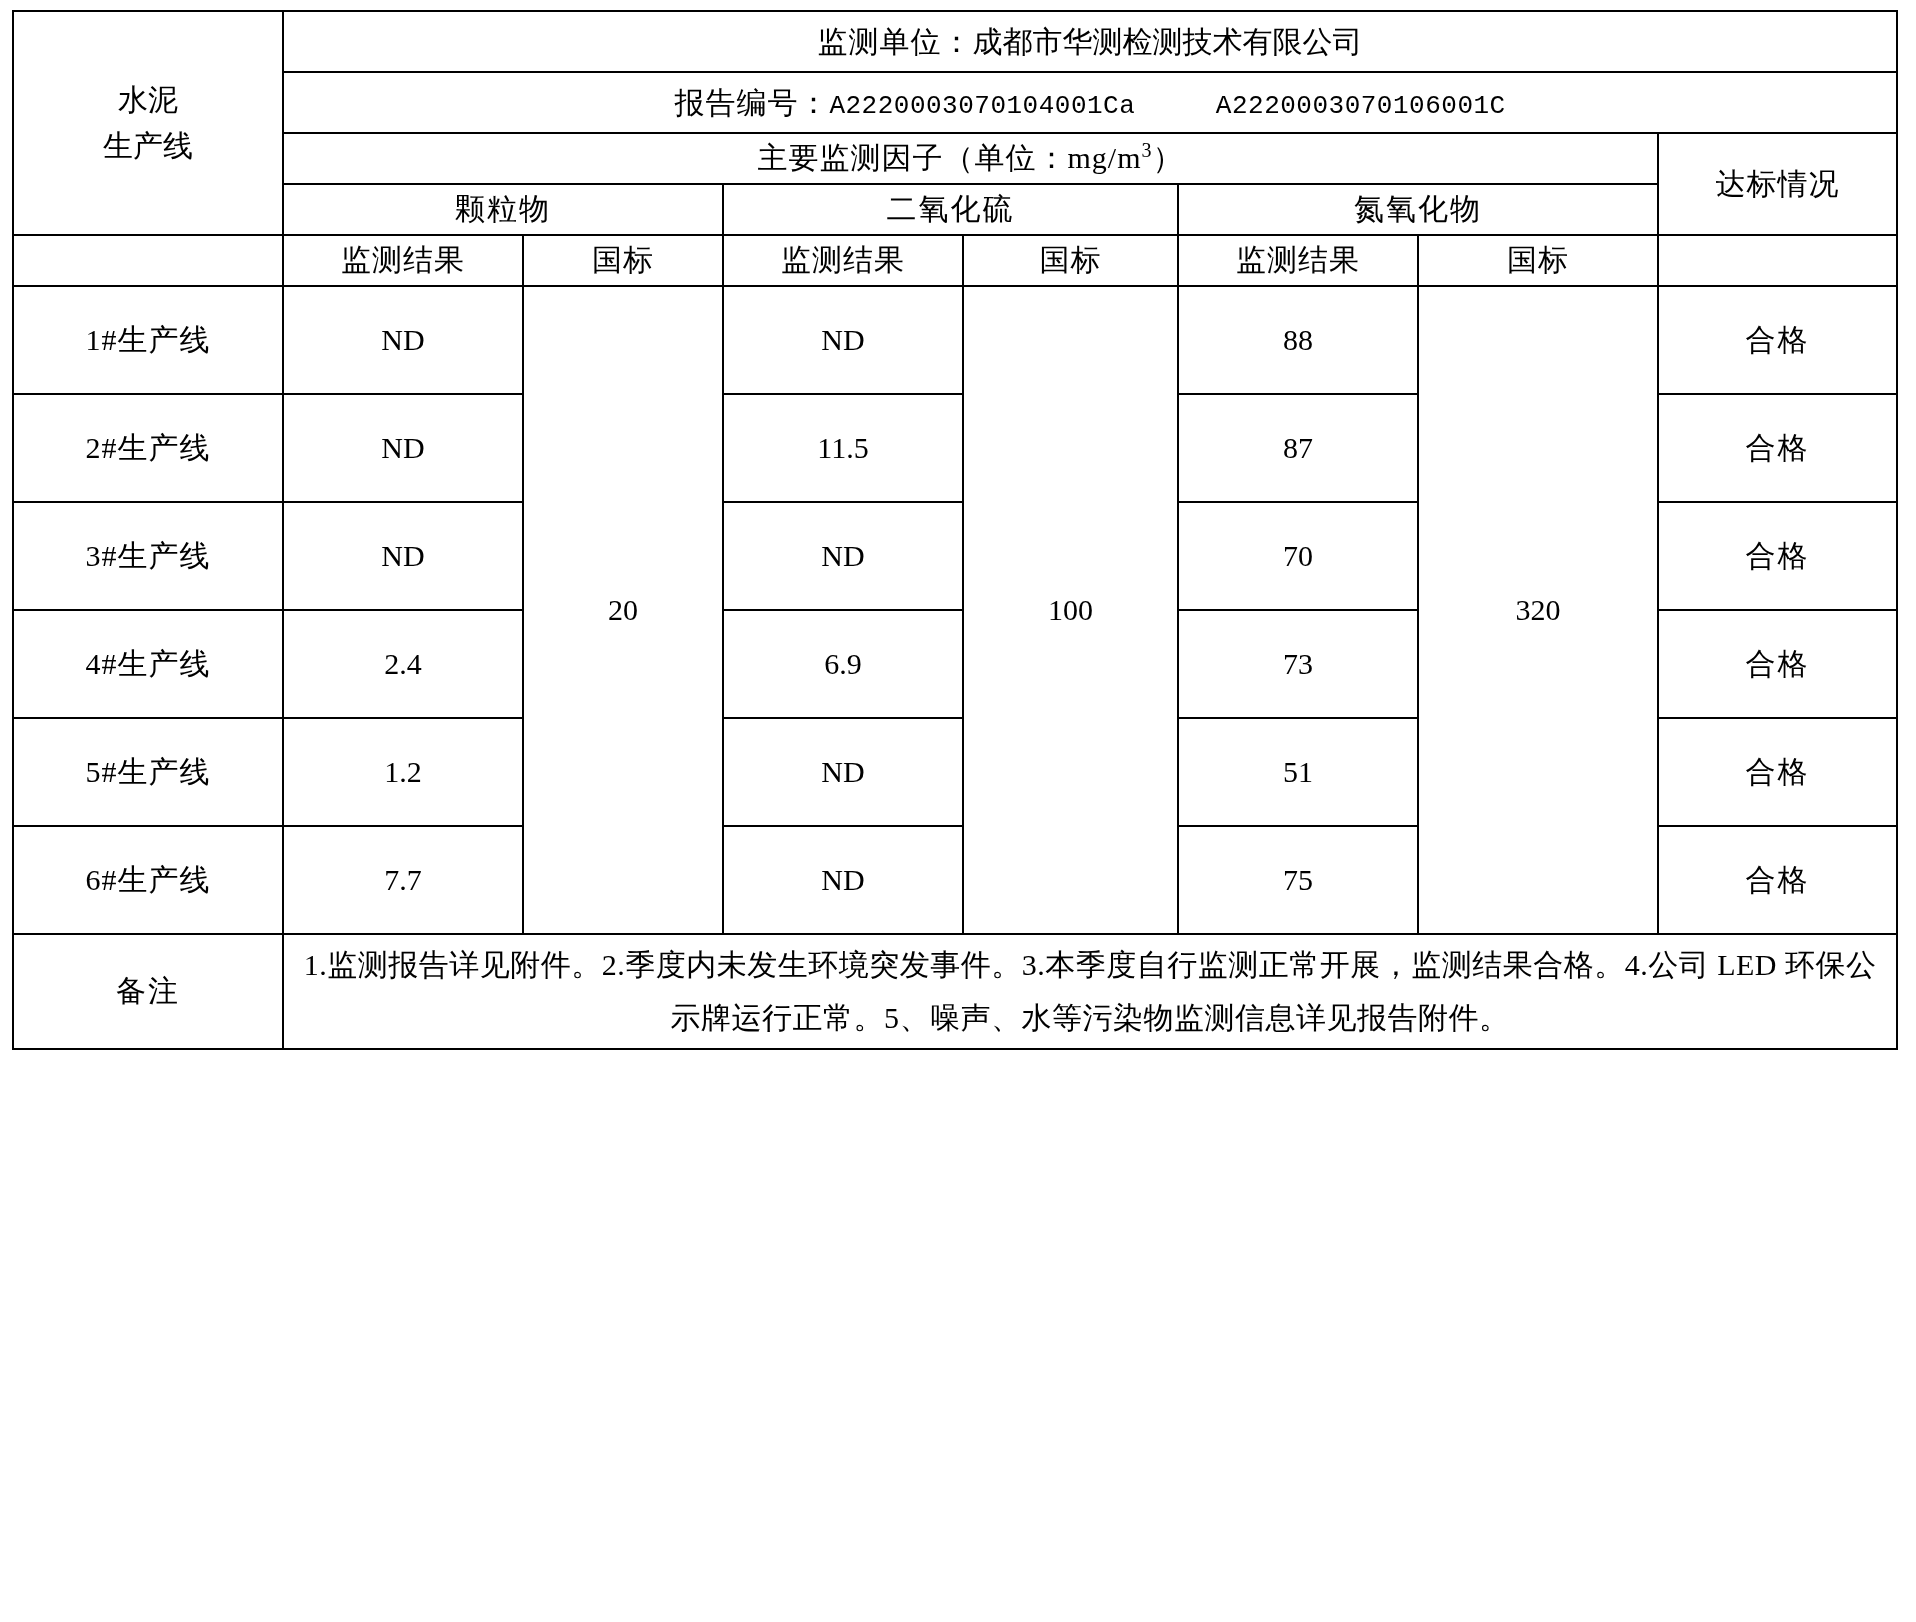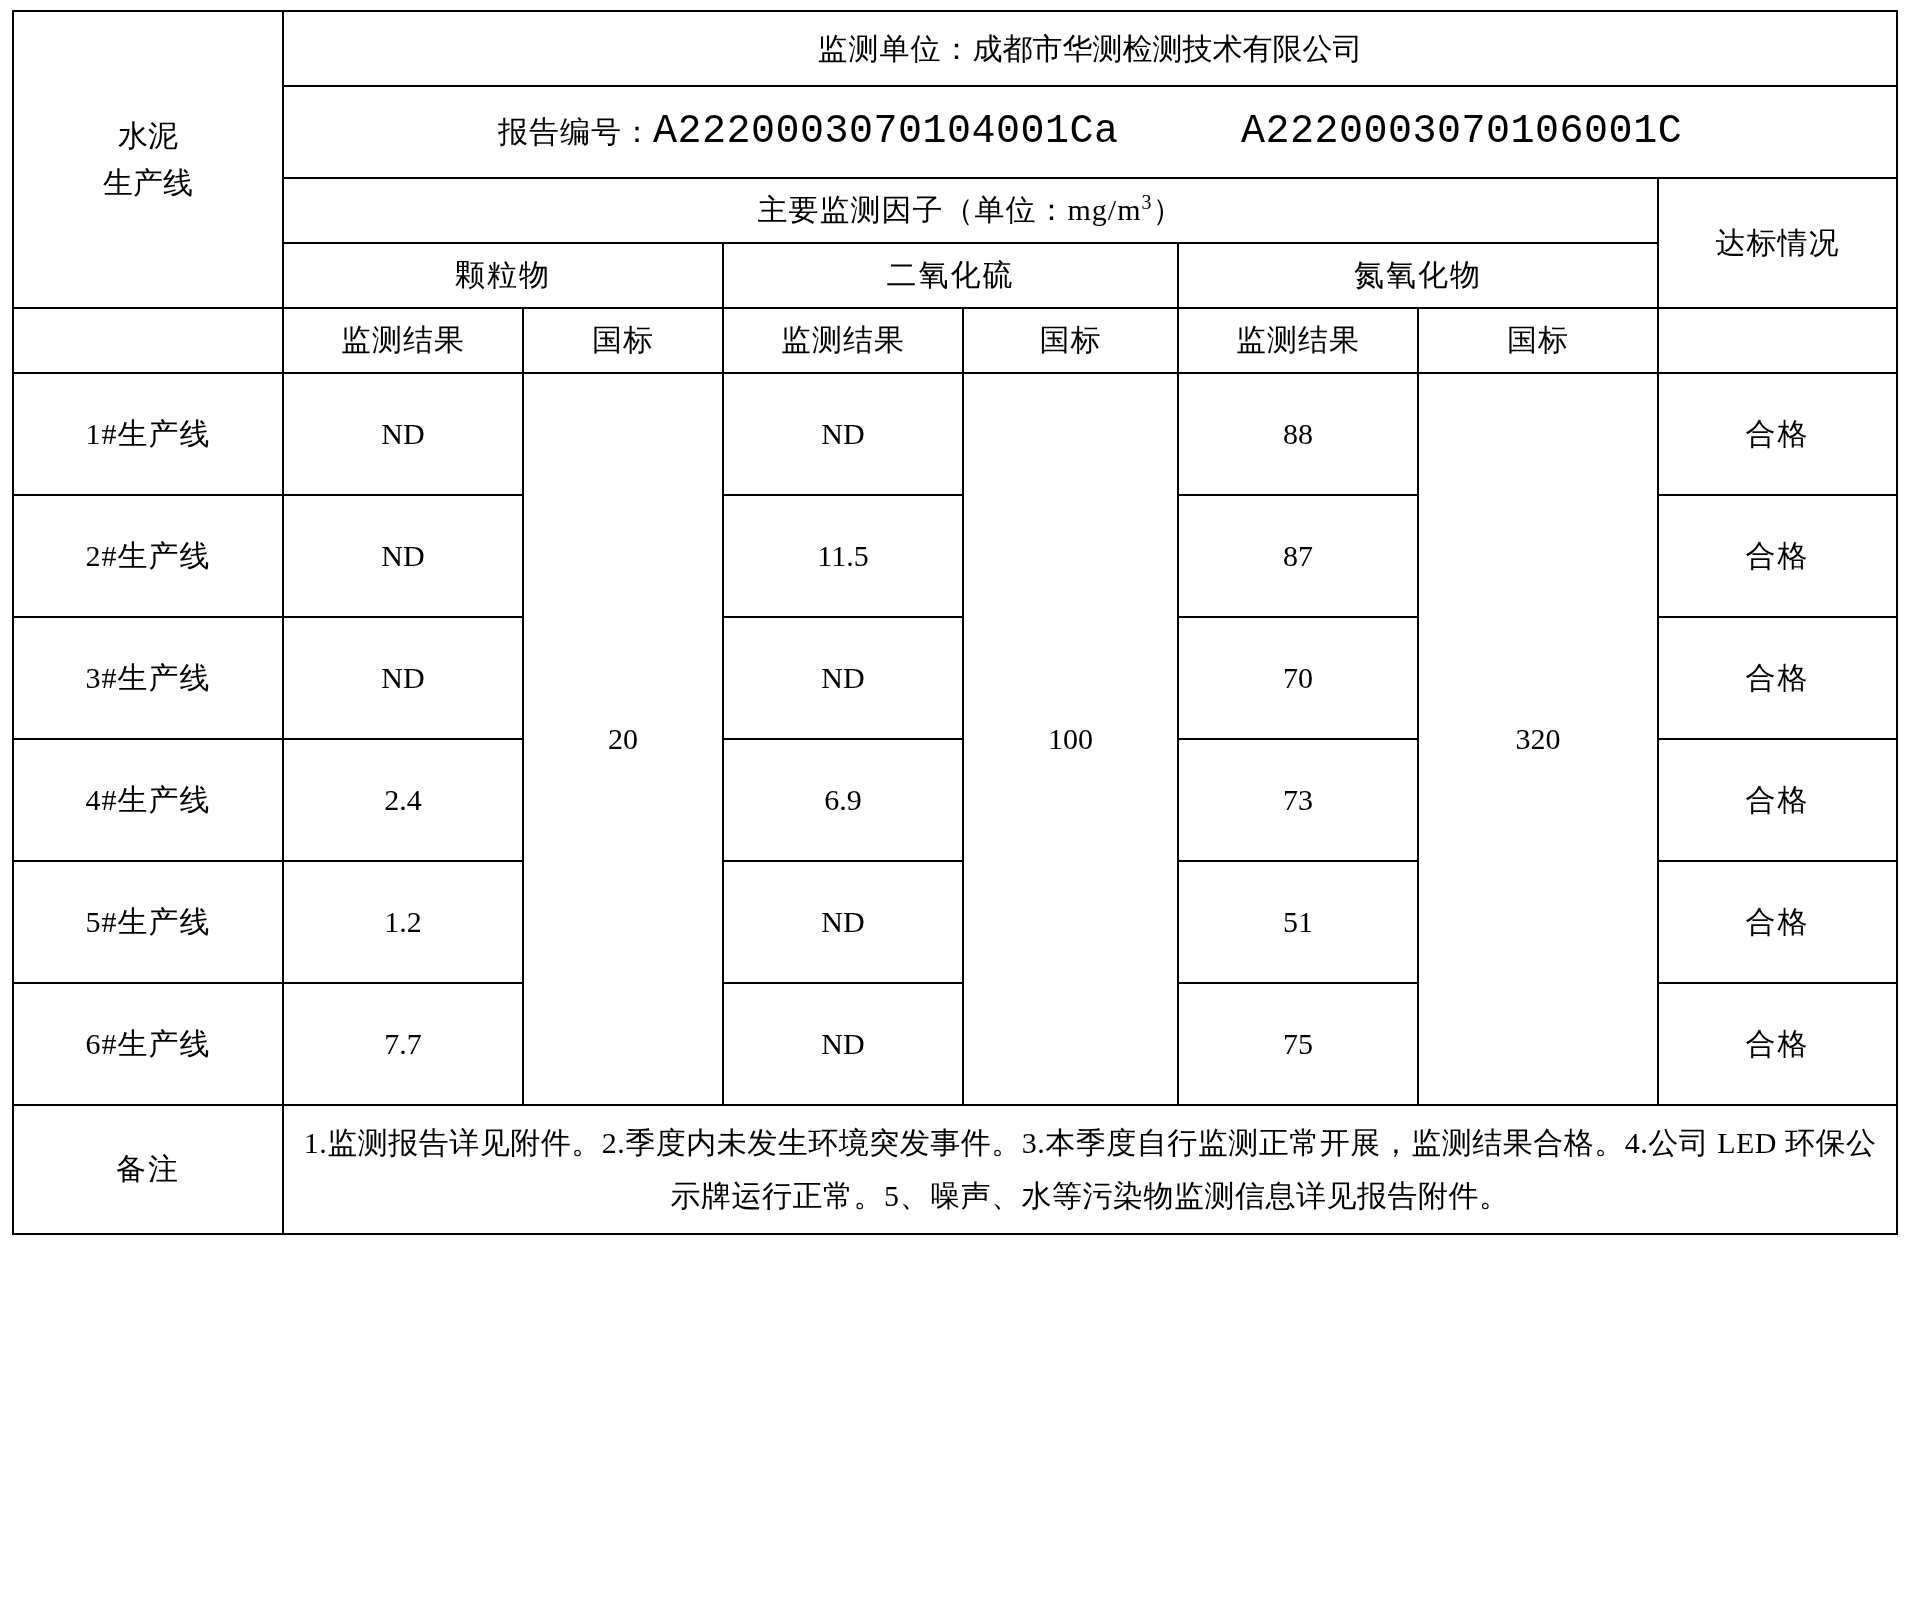--- a/index.html
+++ b/index.html
@@ -24,36 +24,36 @@
     border-collapse: collapse;
     width: 1884px;
     table-layout: fixed;
   }
   table.report td {
     border: 2px solid #000000;
     text-align: center;
     vertical-align: middle;
     font-family: "Liberation Serif", serif;
     font-size: 30px;
-    padding: 11px 6px;
+    padding: 4px 6px;
   }
   .title-cell {
     font-size: 32px;
     line-height: 1.55;
   }
   .hdr-line {
     text-align: left;
     font-size: 32px;
     padding-left: 22px;
     line-height: 1.7;
   }
   .hdr-line .lbl { letter-spacing: 1px; }
   .mono {
     font-family: "Liberation Mono", monospace;
-    font-size: 40px;
+    font-size: 26px;
     letter-spacing: 0.5px;
   }
   .factors-cell {
     font-size: 32px;
     letter-spacing: 1px;
   }
   .factors-cell sup {
     font-size: 20px;
     vertical-align: super;
   }

